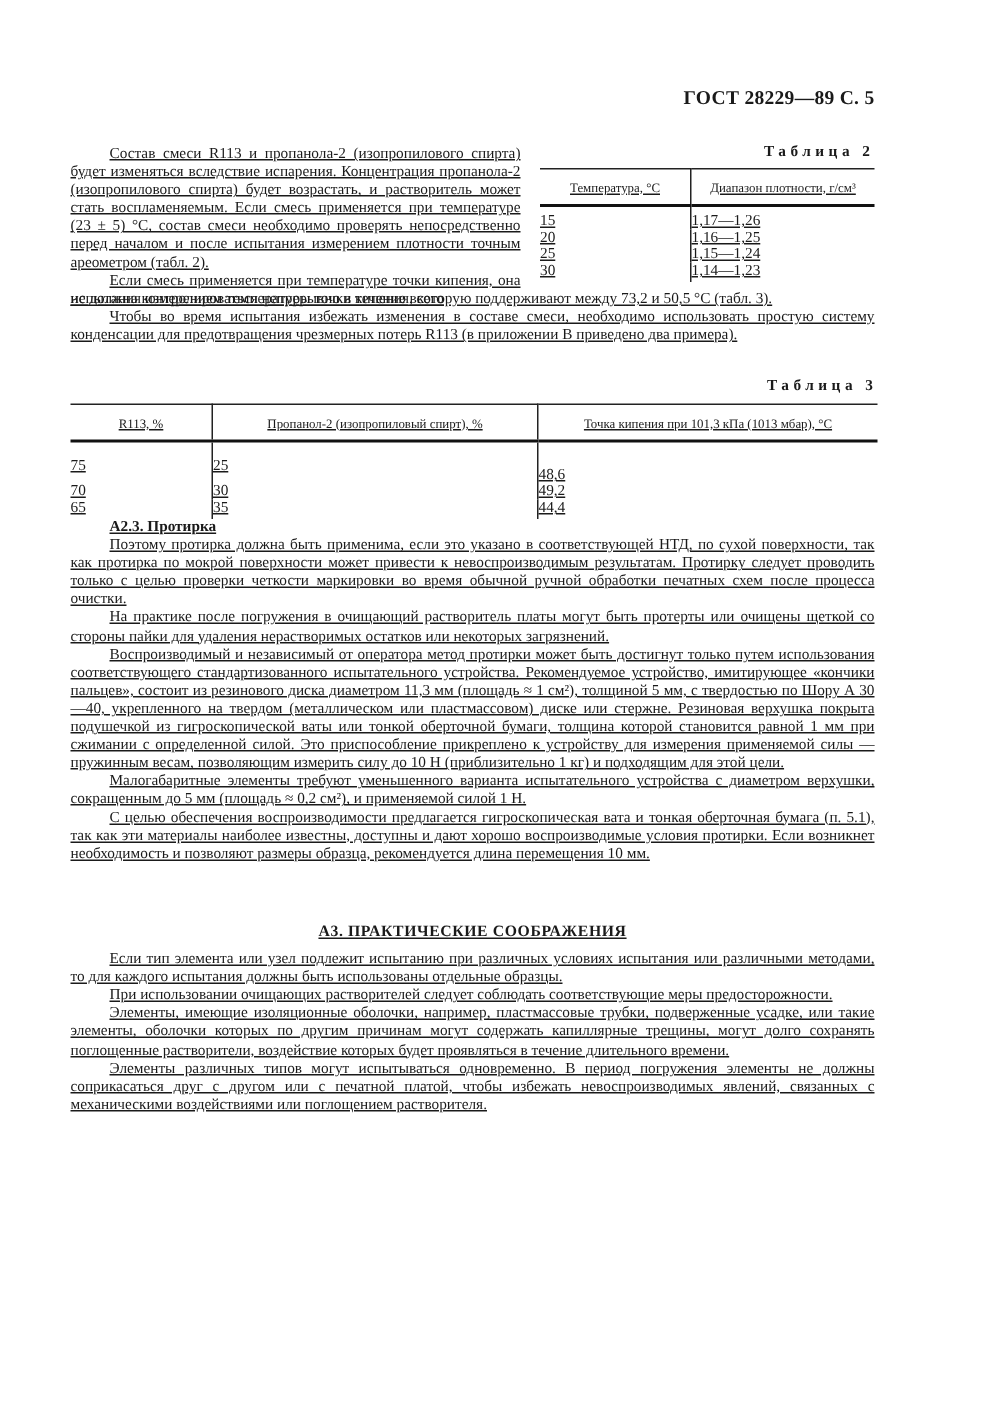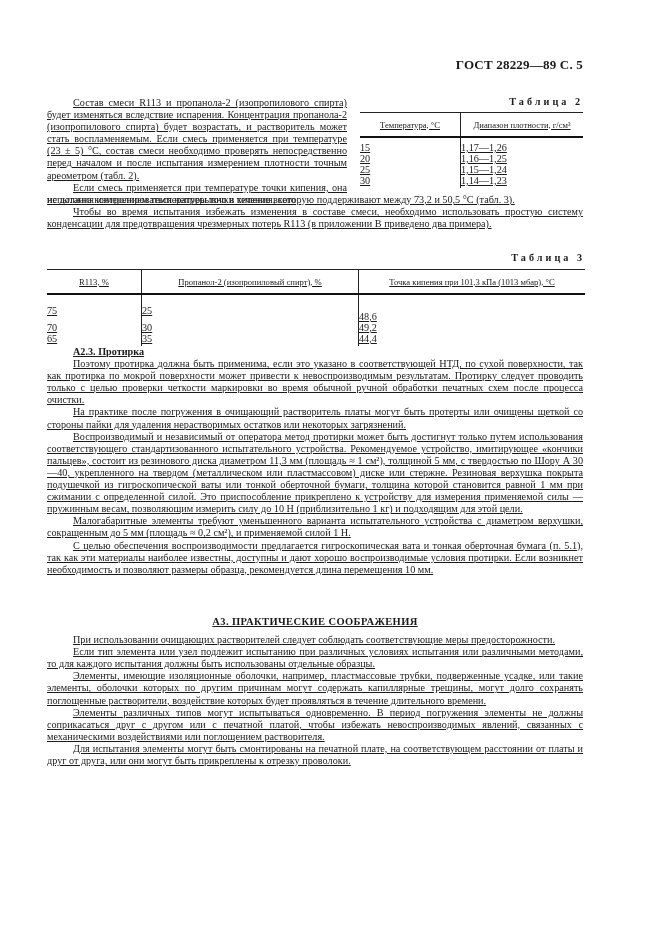--- a/index.html
+++ b/index.html
@@ -98,18 +98,17 @@
   <div class="p h-bold" style="padding-left:26px;">А2.3. Протирка</div>
   <p class="p ind">Поэтому протирка должна быть применима, если это указано в соответствующей НТД, по сухой поверхности, так как протирка по мокрой поверхности может привести к невоспроизводимым результатам. Протирку следует проводить только с целью проверки четкости маркировки во время обычной ручной обработки печатных схем после процесса очистки.</p>
   <p class="p ind">На практике после погружения в очищающий растворитель платы могут быть протерты или очищены щеткой со стороны пайки для удаления нерастворимых остатков или некоторых загрязнений.</p>
   <p class="p ind">Воспроизводимый и независимый от оператора метод протирки может быть достигнут только путем использования соответствующего стандартизованного испытательного устройства. Рекомендуемое устройство, имитирующее «кончики пальцев», состоит из резинового диска диаметром 11,3 мм (площадь ≈ 1 см²), толщиной 5 мм, с твердостью по Шору А 30—40, укрепленного на твердом (металлическом или пластмассовом) диске или стержне. Резиновая верхушка покрыта подушечкой из гигроскопической ваты или тонкой оберточной бумаги, толщина которой становится равной 1 мм при сжимании с определенной силой. Это приспособление прикреплено к устройству для измерения применяемой силы — пружинным весам, позволяющим измерить силу до 10 Н (приблизительно 1 кг) и подходящим для этой цели.</p>
   <p class="p ind">Малогабаритные элементы требуют уменьшенного варианта испытательного устройства с диаметром верхушки, сокращенным до 5 мм (площадь ≈ 0,2 см²), и применяемой силой 1 Н.</p>
   <p class="p ind">С целью обеспечения воспроизводимости предлагается гигроскопическая вата и тонкая оберточная бумага (п. 5.1), так как эти материалы наиболее известны, доступны и дают хорошо воспроизводимые условия протирки. Если возникнет необходимость и позволяют размеры образца, рекомендуется длина перемещения 10 мм.</p>
 </div>
 
 <div class="abs" style="left:47px; top:604px; width:536px;margin-top:12px;">
   <div class="p center-head" style="margin-bottom:6px;">А3. ПРАКТИЧЕСКИЕ СООБРАЖЕНИЯ</div>
+  <p class="p ind">Если тип элемента или узел подлежит испытанию при различных условиях испытания или различными методами, то для каждого испытания должны быть использованы отдельные образцы.</p>
   <p class="p ind">При использовании очищающих растворителей следует соблюдать соответствующие меры предосторожности.</p>
-  <p class="p ind">Если тип элемента или узел подлежит испытанию при различных условиях испытания или различными методами, то для каждого испытания должны быть использованы отдельные образцы.</p>
   <p class="p ind">Элементы, имеющие изоляционные оболочки, например, пластмассовые трубки, подверженные усадке, или такие элементы, оболочки которых по другим причинам могут содержать капиллярные трещины, могут долго сохранять поглощенные растворители, воздействие которых будет проявляться в течение длительного времени.</p>
   <p class="p ind">Элементы различных типов могут испытываться одновременно. В период погружения элементы не должны соприкасаться друг с другом или с печатной платой, чтобы избежать невоспроизводимых явлений, связанных с механическими воздействиями или поглощением растворителя.</p>
-  <p class="p ind">Для испытания элементы могут быть смонтированы на печатной плате, на соответствующем расстоянии от платы и друг от друга, или они могут быть прикреплены к отрезку проволоки.</p>
 </div>
 
 </body></html>

